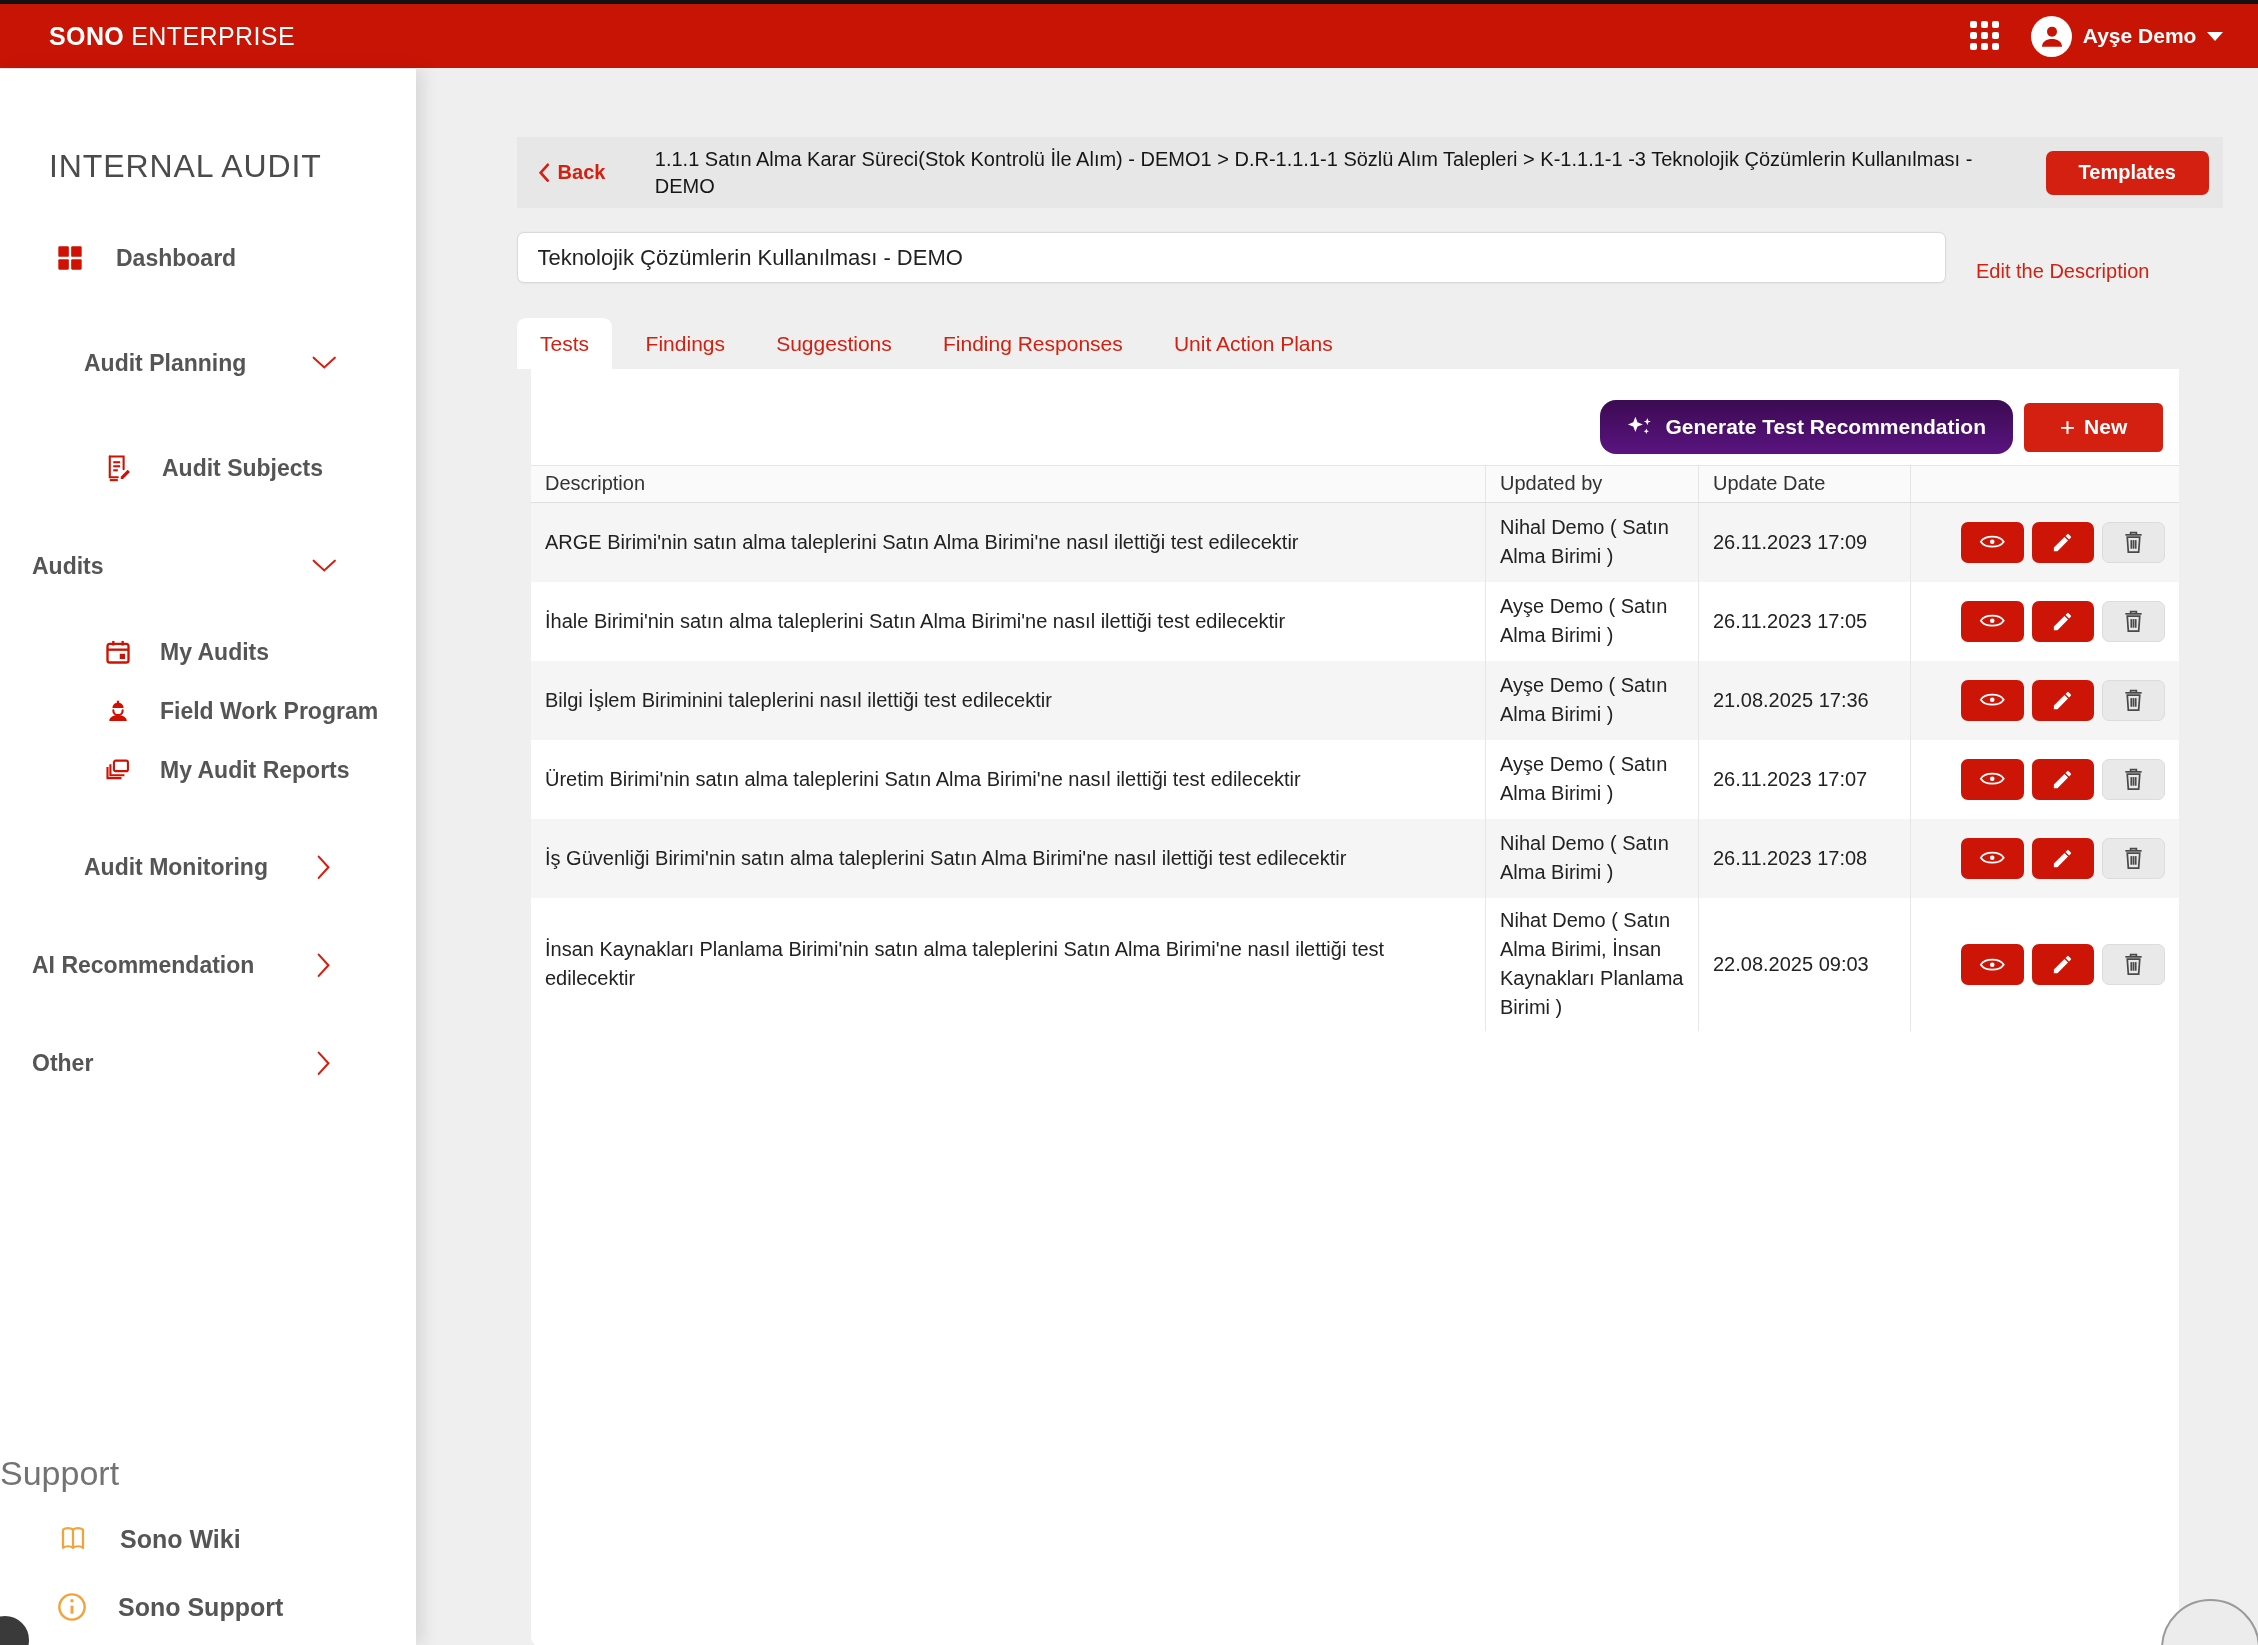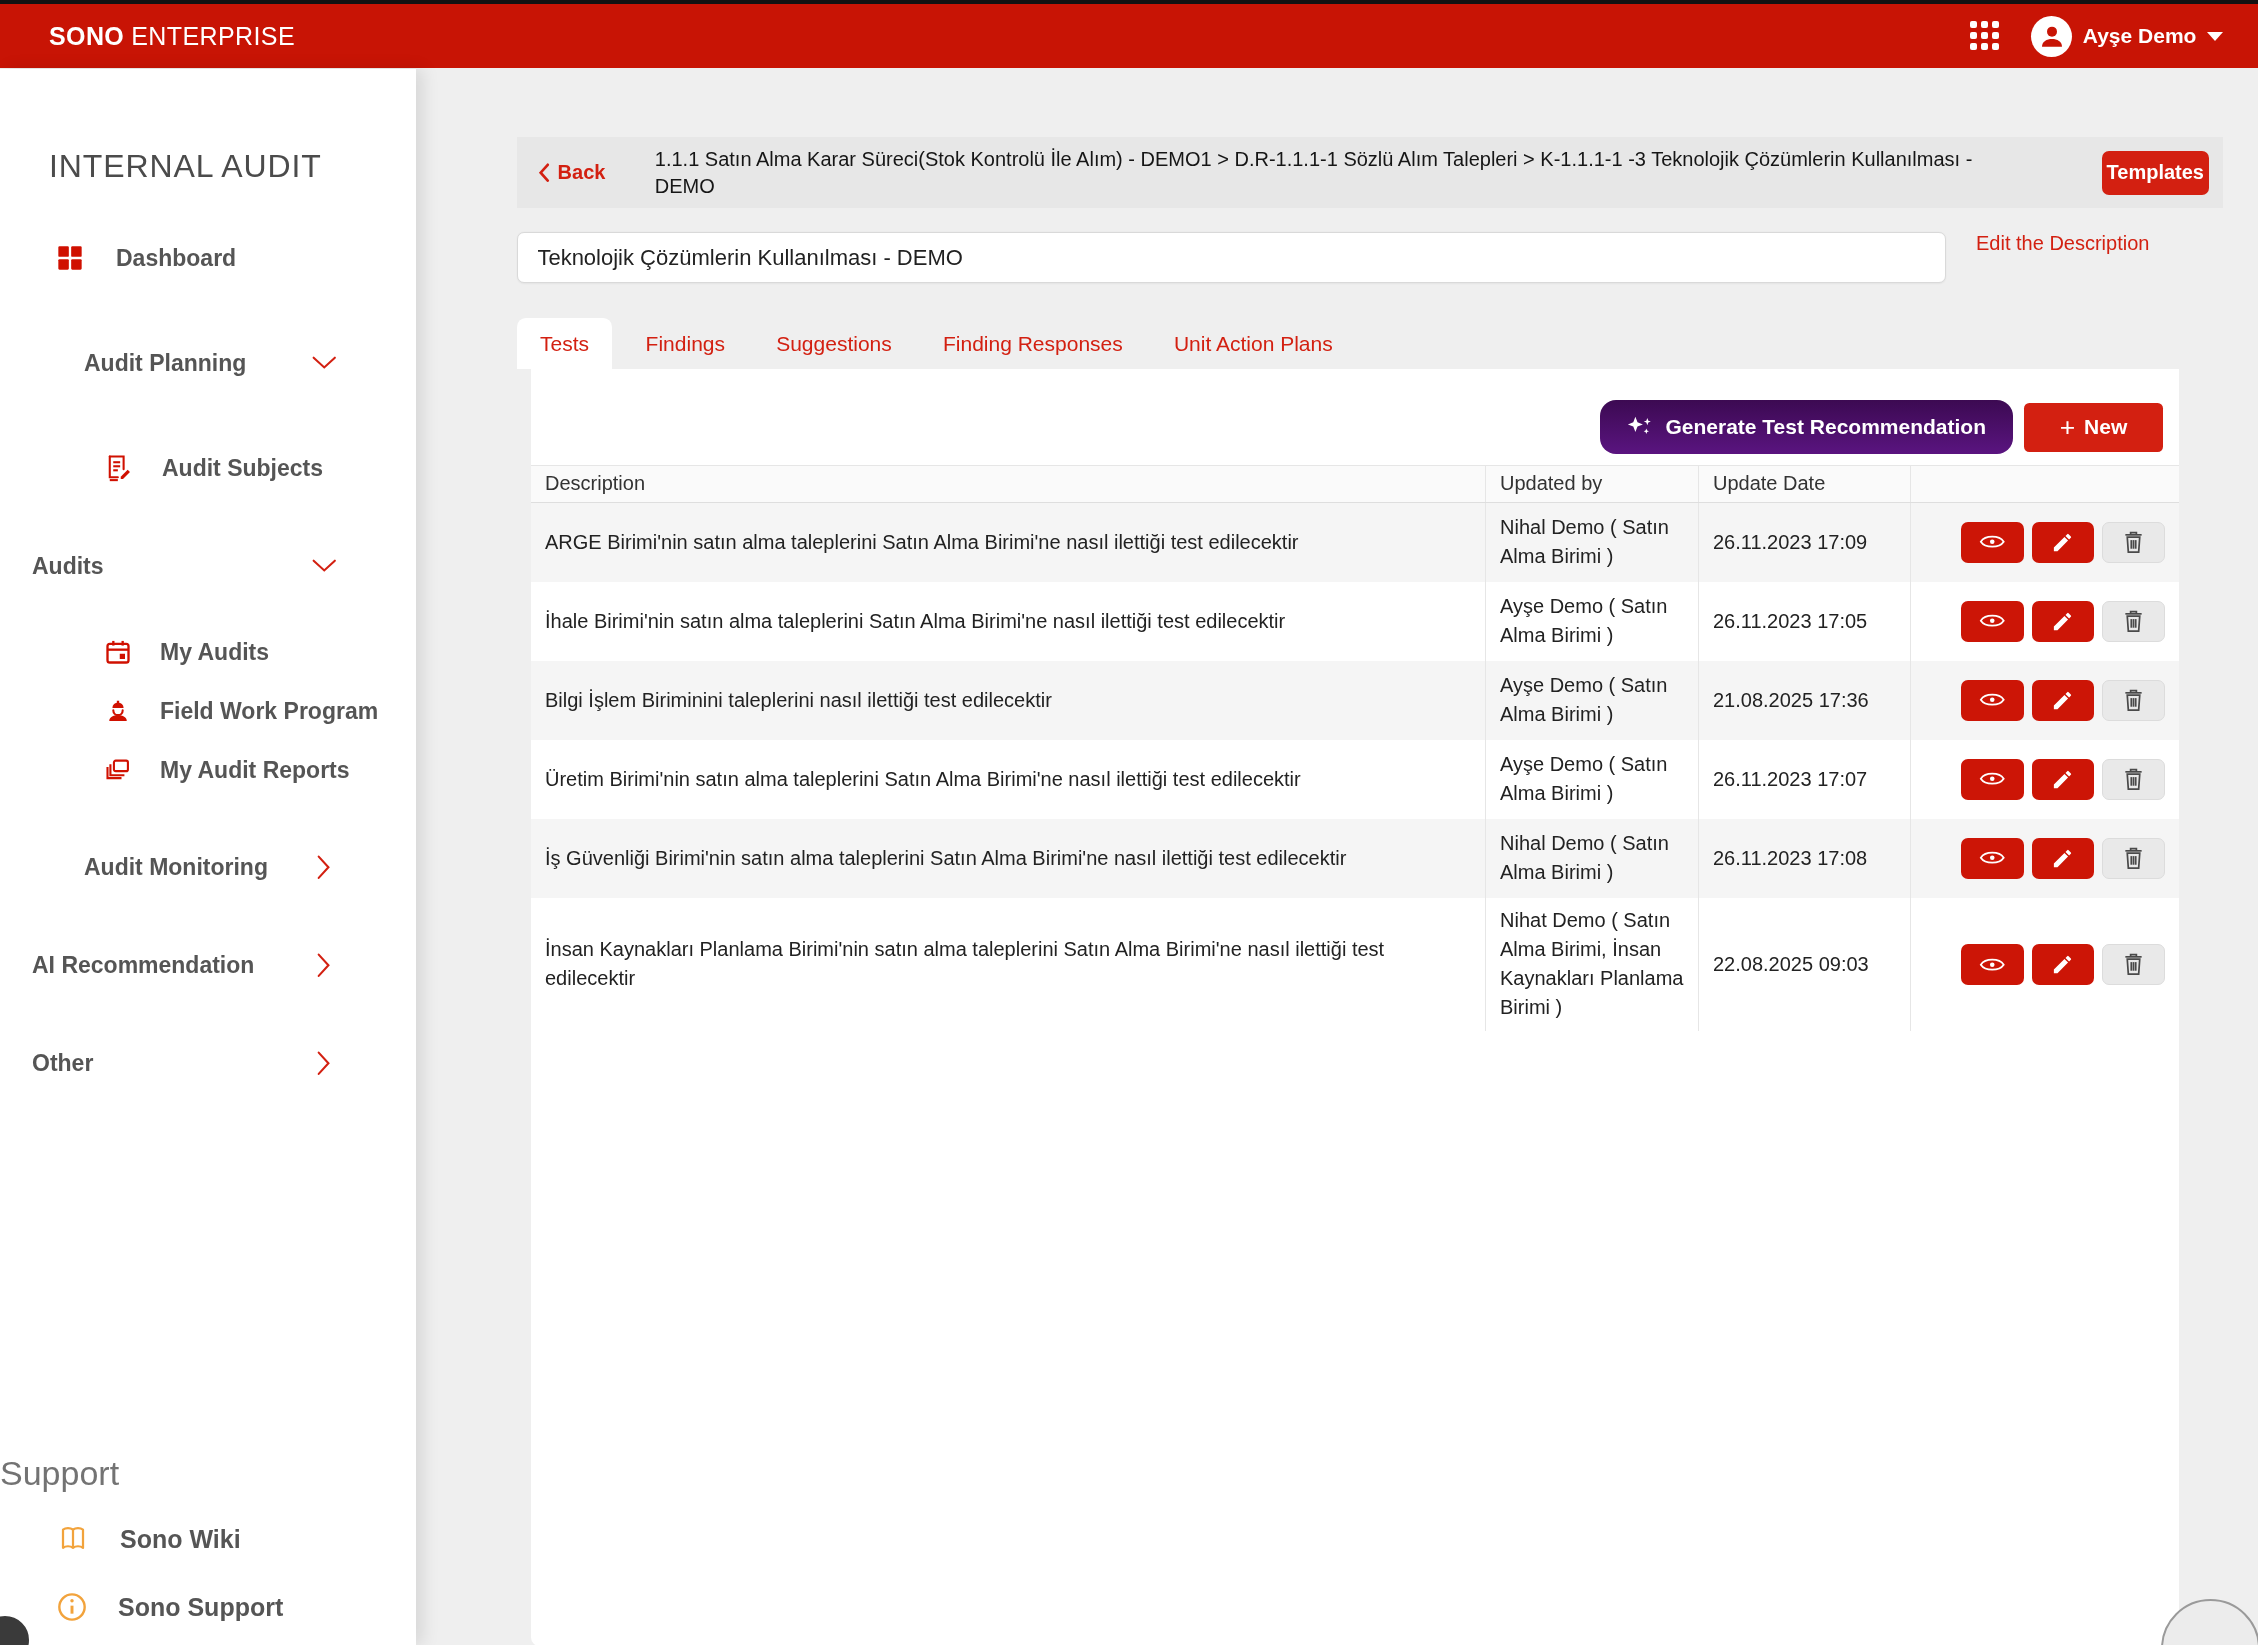--- a/index.html
+++ b/index.html
@@ -56,23 +56,23 @@
 
   
   .main{position:absolute;top:69px;left:416px;right:11.5px;bottom:0;background:var(--page-bg);}
   .content{position:absolute;left:101px;top:68px;width:1706px;}
 
   .crumb-bar{display:flex;align-items:center;background:var(--bar-bg);min-height:71px;padding:7px 14px 7px 8.8px;}
   .back-btn{display:flex;align-items:center;gap:7px;background:transparent;border:none;cursor:pointer;padding:0 12.4px;}
   .back-btn .label{color:var(--accent-red);font-size:20px;font-weight:700;}
   .crumb-text{margin-left:37px;font-size:20px;color:#161616;line-height:1.35;max-width:1323px;}
   .templates-btn{margin-left:auto;background:var(--accent-red);color:#fff;border:none;border-radius:7px;
-    height:44px;padding:0 5px;font-size:20px;font-weight:700;cursor:pointer;}
-
-  .desc-row{display:flex;align-items:flex-start;margin-top:24px;}
+    height:44px;padding:0 33px;font-size:20px;font-weight:700;cursor:pointer;}
+
+  .desc-row{display:flex;align-items:flex-end;margin-top:24px;}
   .desc-input{width:1429px;height:51px;background:#fff;border:0.9px solid #d9d9d9;border-radius:7px;
     padding:0 19.4px;font-size:22px;color:#222;font-family:inherit;box-shadow:0 0.9px 1.8px rgba(0,0,0,.05);}
   .edit-desc{margin-left:30px;background:transparent;border:none;color:var(--accent-red);font-size:20px;font-weight:500;cursor:pointer;}
 
   .tabs{display:flex;margin-top:35px;height:51px;}
   .tab{display:flex;align-items:center;height:51px;padding:0 17.6px;background:transparent;border:none;
     color:var(--accent-red);font-size:21px;font-weight:500;cursor:pointer;}
   .tab.active{background:#fff;border-radius:8.8px 8.8px 0 0;padding:0 23px;}
   .tab + .tab{margin-left:16px;}
 

